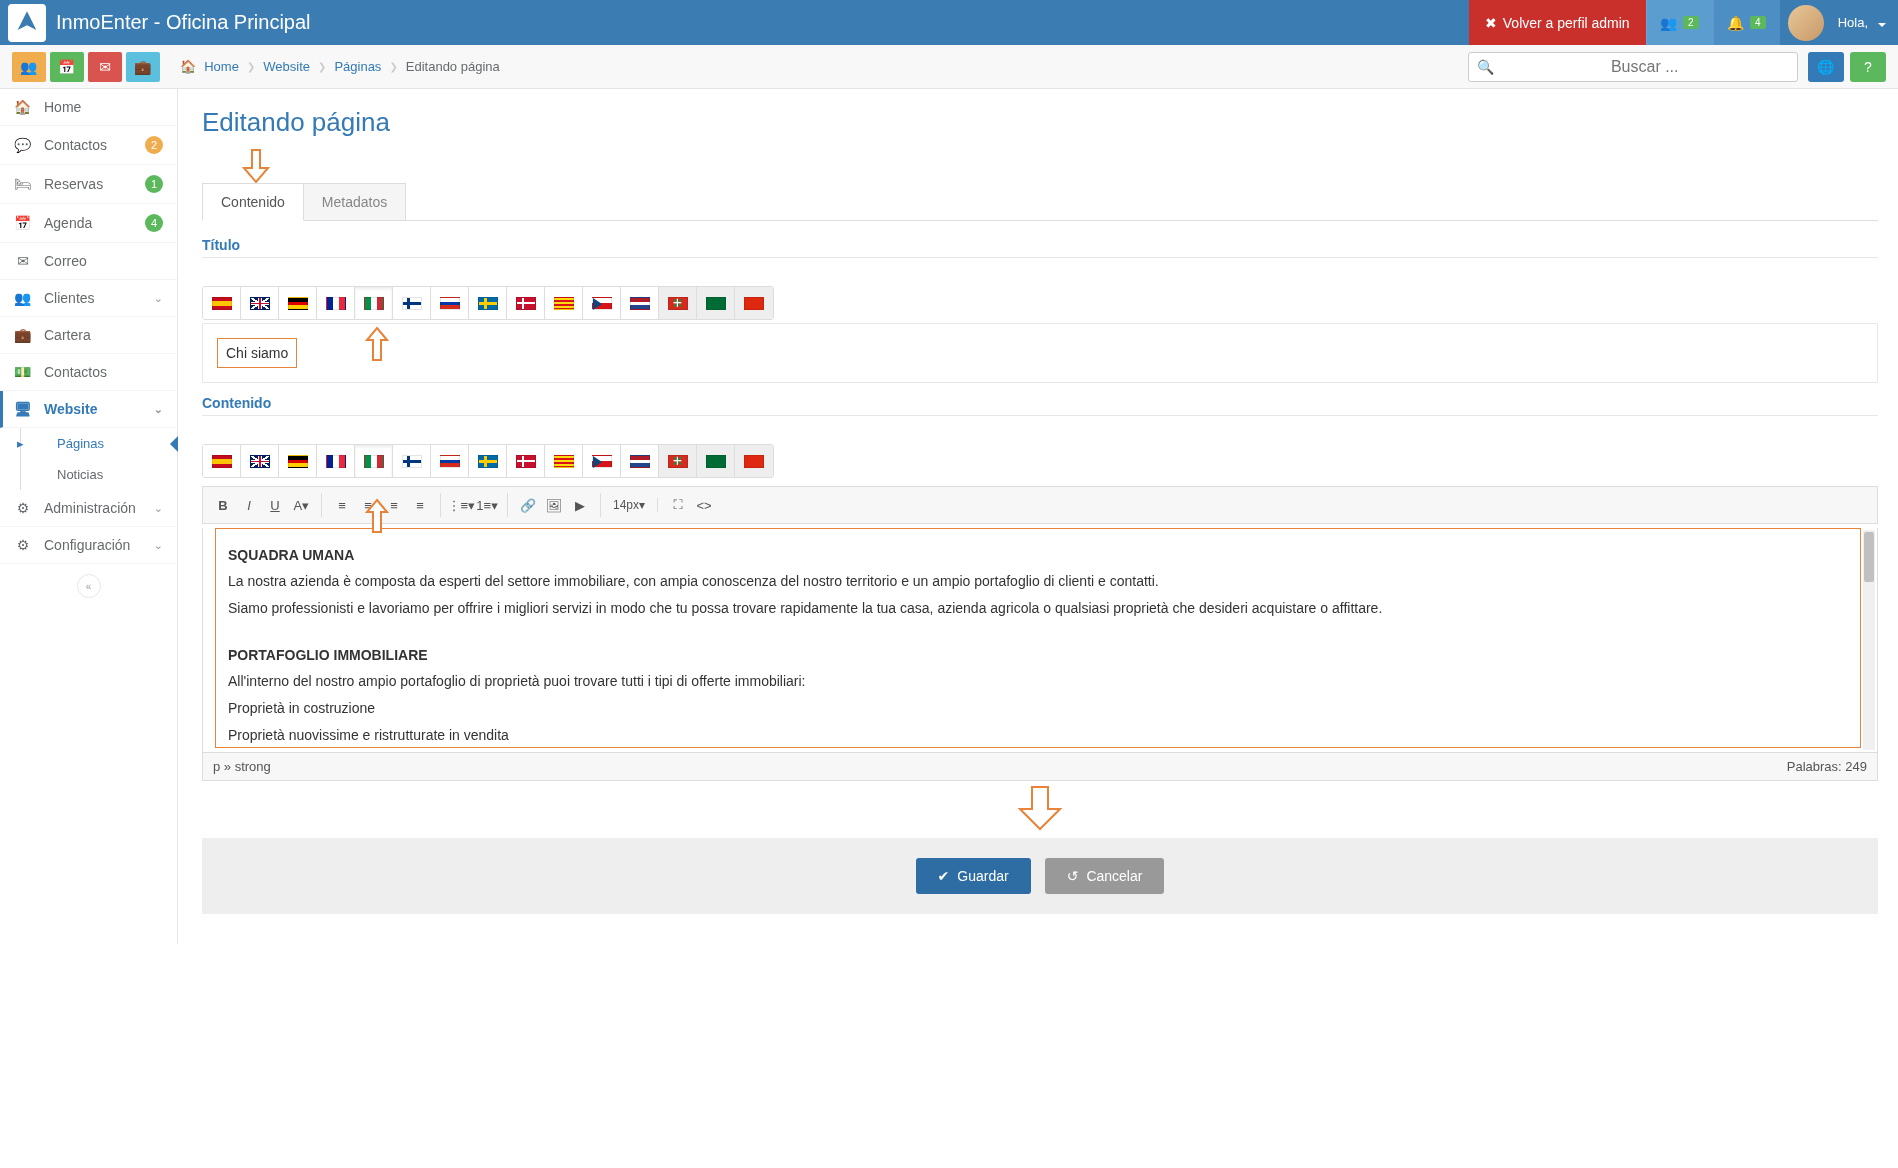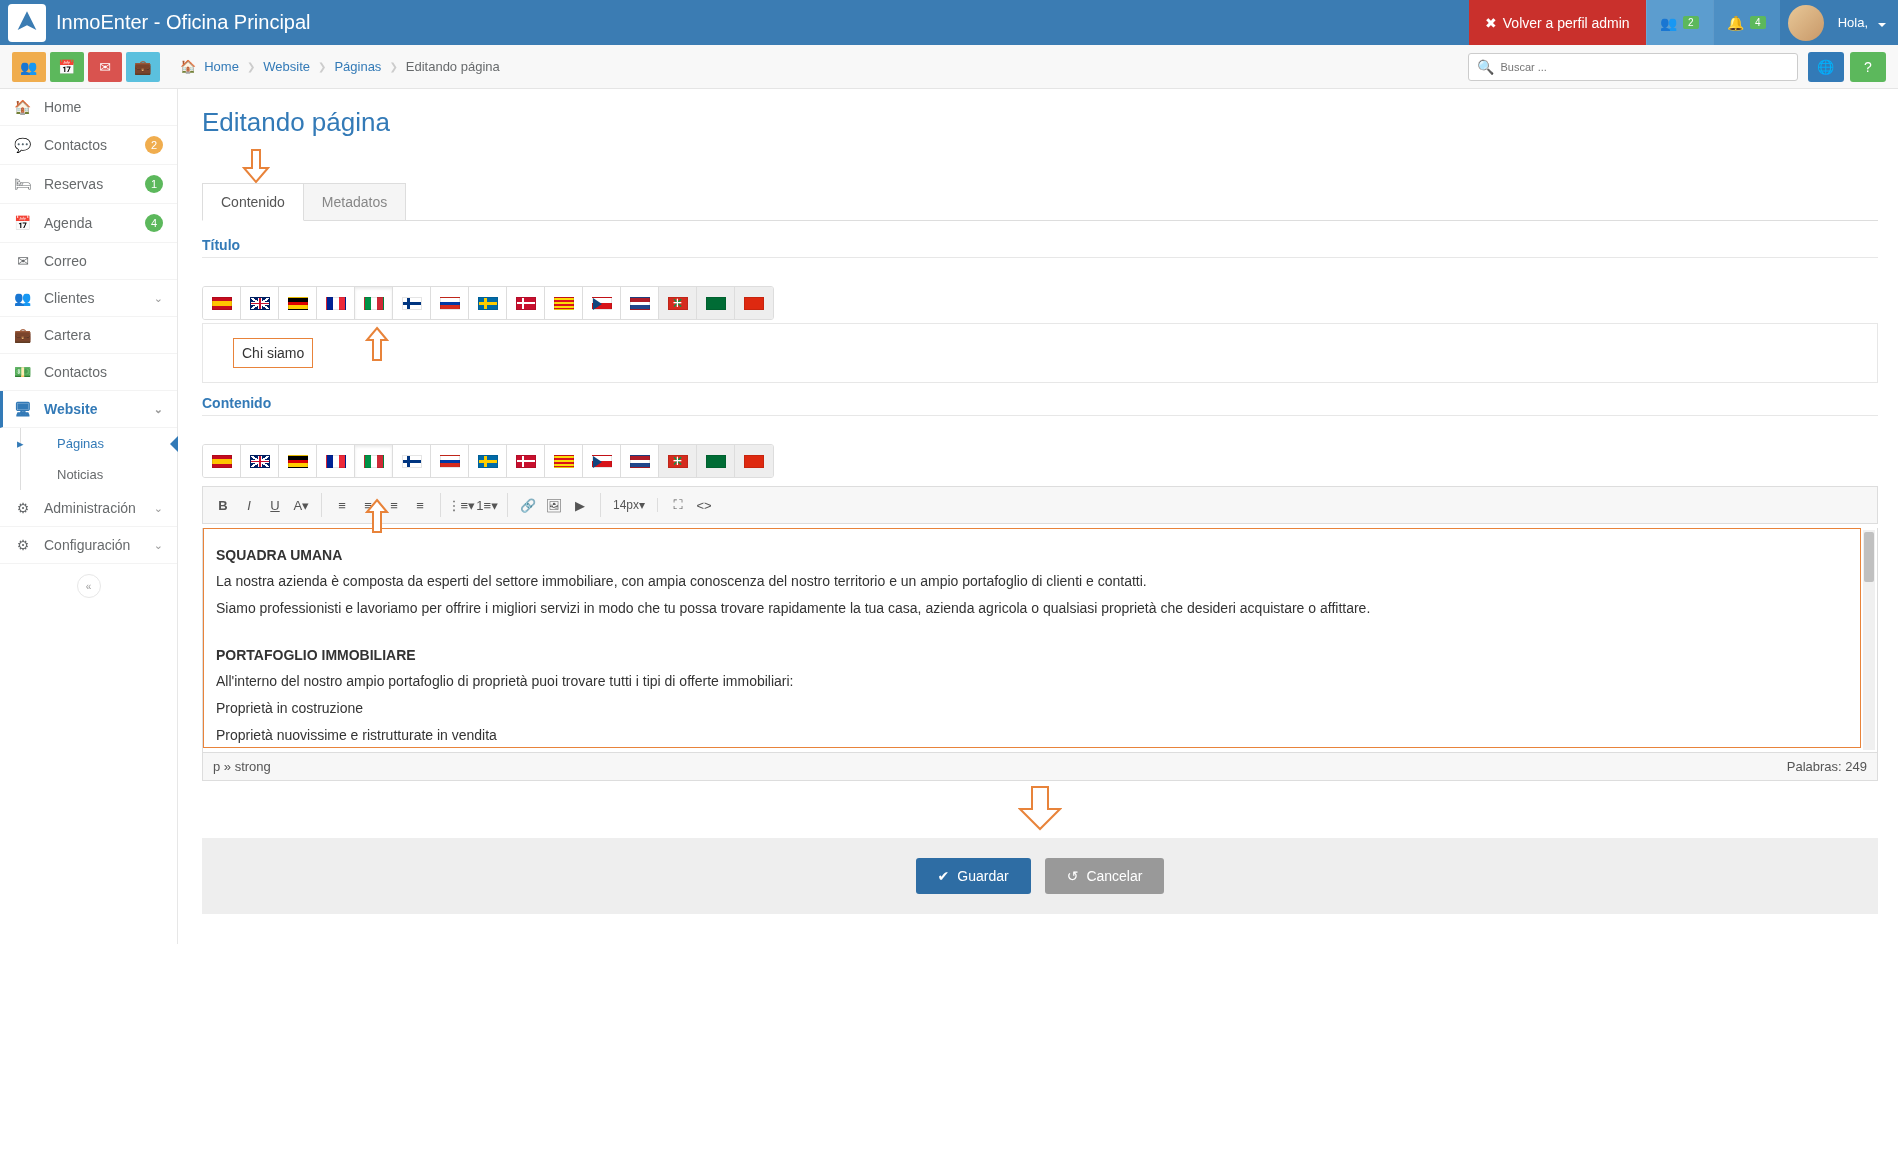--- a/index.html
+++ b/index.html
@@ -25,21 +25,21 @@
     .toolbar-btns { display: flex; gap: 4px; margin-right: 20px; }
     .tb-btn { width: 34px; height: 30px; display: flex; align-items: center; justify-content: center; color: #fff; border-radius: 2px; }
     .tb-orange { background: #f0ad4e; }
     .tb-green { background: #5cb85c; }
     .tb-red { background: #d9534f; }
     .tb-blue { background: #5bc0de; }
     .breadcrumb { flex: 1; display: flex; align-items: center; gap: 8px; color: #676a6c; font-size: 13px; }
     .breadcrumb a { color: #337ab7; text-decoration: none; }
     .breadcrumb .sep { color: #ccc; font-size: 10px; }
     .search-box { width: 330px; border: 1px solid #ccc; border-radius: 3px; padding: 5px 8px; display: flex; align-items: center; gap: 6px; background: #fff; }
-    .search-box input { border: none; outline: none; flex: 1; font-size: 11px; }
+    .search-box input { border: none; outline: none; flex: 1; font-size: 16px; text-align: center; }
     .top-right-btns { display: flex; gap: 6px; margin-left: 10px; }
     .trbtn { background: #337ab7; color: #fff; width: 36px; height: 30px; display: flex; align-items: center; justify-content: center; border-radius: 3px; }
     .trbtn.help { background: #5cb85c; }
     
     
     .layout { display: flex; }
     .sidebar { width: 178px; background: #fff; border-right: 1px solid #e7e7e7; min-height: 800px; }
     .main { flex: 1; padding: 0 20px 30px 24px; }
     
     
@@ -98,33 +98,33 @@
     .flag-cz::before { content:''; position:absolute; left:0; top:0; bottom:0; width:0; border-top: 6px solid transparent; border-bottom: 6px solid transparent; border-left: 9px solid #11457e; }
     .flag-nl { background: linear-gradient(to bottom, #ae1c28 33%, #fff 33%, #fff 66%, #21468b 66%); }
     .flag-eus { background: #d52b1e; position: relative; }
     .flag-eus::before { content:'✕'; position:absolute; inset:0; color:#009b48; font-size:14px; text-align:center; line-height:11px; }
     .flag-eus::after { content:'+'; position:absolute; inset:0; color:#fff; font-size:16px; text-align:center; line-height:9px; }
     .flag-sa { background: #006c35; }
     .flag-cn { background: #de2910; }
     
     
     .field-box { border: 1px solid #e7e7e7; padding: 14px; margin-bottom: 6px; }
-    .title-input { border: 1px solid #e8833a; padding: 6px 8px; display: inline-block; min-width: 60px; margin-left: 16px; }
+    .title-input { border: 1px solid #e8833a; padding: 6px 8px; display: inline-block; min-width: 60px; }
     .translate-link { color: #337ab7; font-size: 12px; margin-top: 6px; display: block; }
     
     
     .editor-toolbar { background: #f7f7f7; border: 1px solid #ddd; padding: 6px 8px; display: flex; align-items: center; gap: 8px; flex-wrap: wrap; }
     .et-group { display: flex; align-items: center; gap: 2px; padding-right: 8px; border-right: 1px solid #ddd; }
     .et-group:last-child { border-right: none; }
     .et-btn { width: 24px; height: 24px; display: flex; align-items: center; justify-content: center; cursor: pointer; font-size: 13px; color: #555; border-radius: 2px; }
     .font-size-sel { display: flex; align-items: center; font-size: 12px; color: #555; padding: 0 4px; }
     
     
     .editor-wrap { border: 1px solid #ddd; border-top: none; position: relative; }
-    .editor-content { border: 1px solid #e8833a; margin: 4px 16px 4px 0; padding: 12px; height: 220px; overflow-y: auto; font-family: Arial; font-size: 14px; }
+    .editor-content { border: 1px solid #e8833a; margin: 4px 16px 4px 12px; padding: 12px; height: 220px; overflow-y: auto; font-family: Arial; font-size: 14px; }
     .editor-content h3 { font-size: 14px; font-weight: bold; margin: 6px 0 8px; }
     .editor-content p { margin: 6px 0; line-height: 1.5; }
     .scroll-track { position: absolute; right: 2px; top: 2px; bottom: 2px; width: 12px; background: #f0f0f0; }
     .scroll-thumb { position: absolute; left: 1px; right: 1px; top: 2px; height: 50px; background: #c0c0c0; border-radius: 2px; }
     
     .editor-status { background: #f7f7f7; border: 1px solid #ddd; border-top: none; padding: 6px 10px; display: flex; justify-content: space-between; font-size: 13px; color: #555; }
     
     
     .action-bar { background: #eee; padding: 20px; display: flex; justify-content: center; gap: 14px; margin-top: 18px; }
     .btn { padding: 10px 22px; border: none; border-radius: 3px; cursor: pointer; font-size: 14px; display: flex; align-items: center; gap: 8px; color: #fff; }

